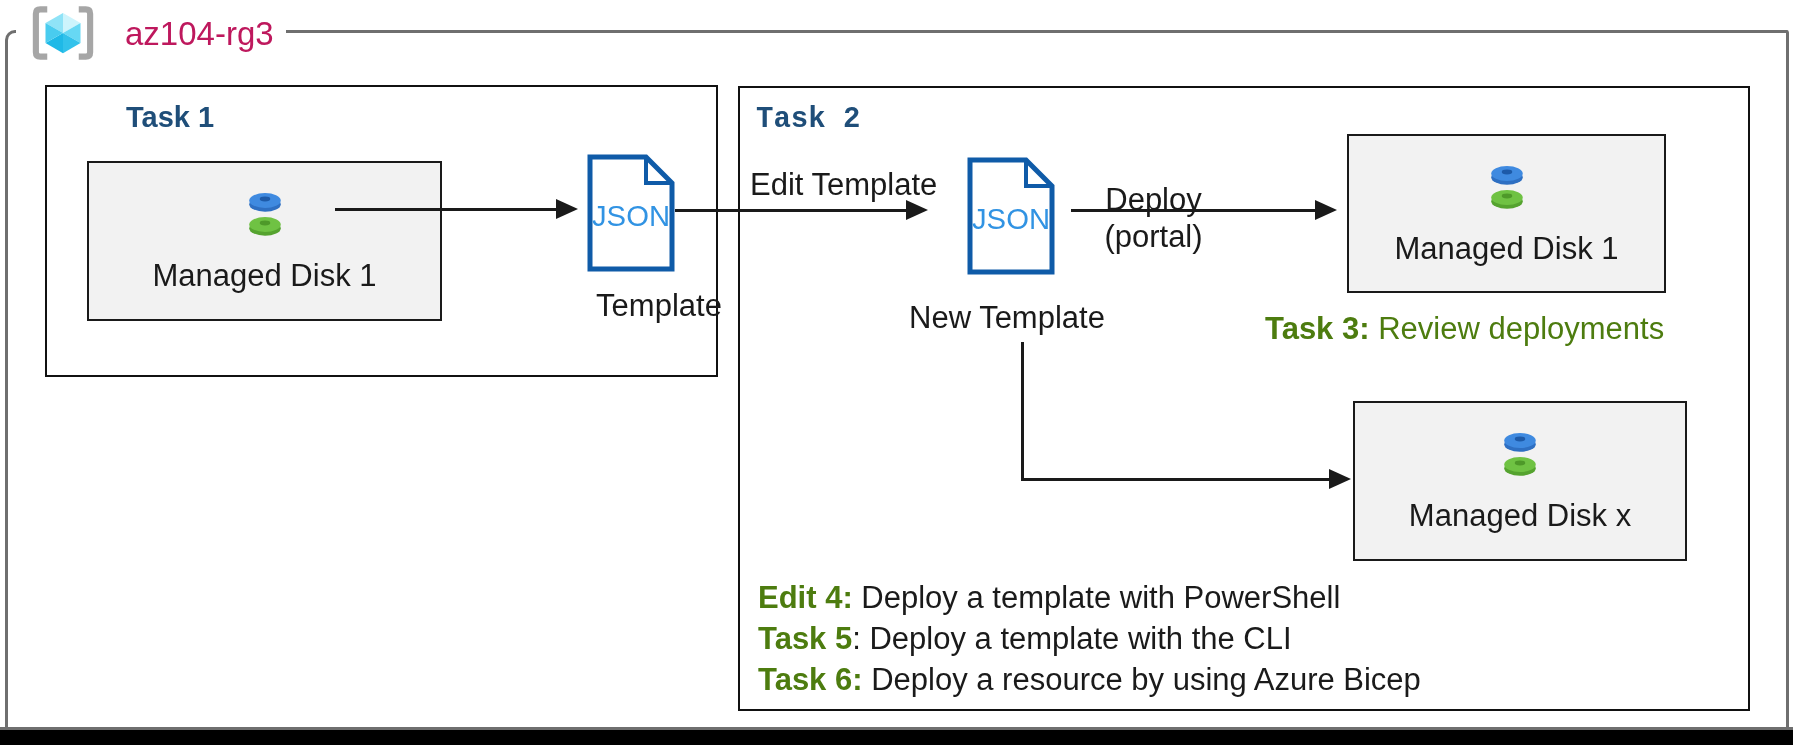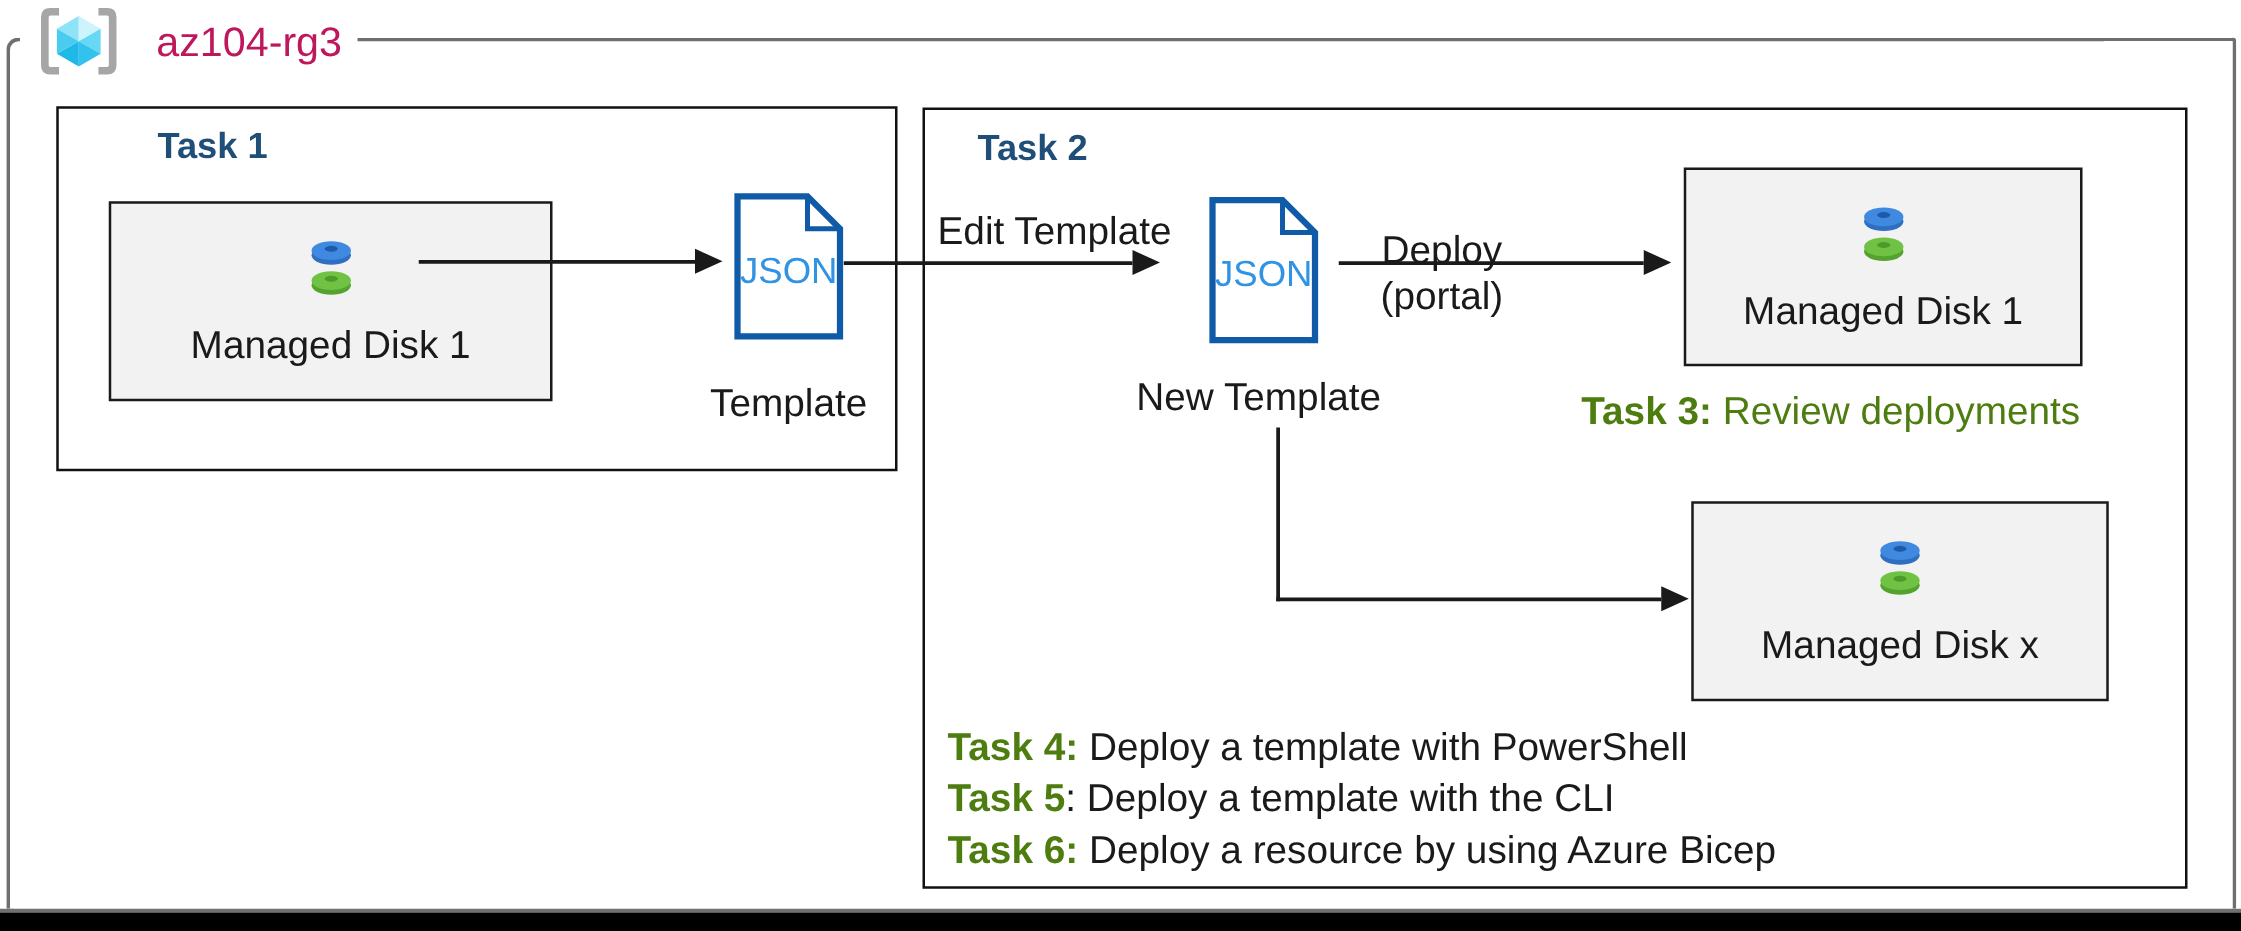--- a/index.html
+++ b/index.html
@@ -35,21 +35,21 @@
   .disk-box .disk-label{font-size:31px;color:#1a1a1a;white-space:nowrap;}
   #disk-box-t1{left:87px;top:161px;width:355px;height:160px;}
   #disk-box-md1{left:1347px;top:134px;width:319px;height:159px;}
   #disk-box-mdx{left:1353px;top:401px;width:334px;height:160px;}
 
   
   .json-file{position:absolute;width:90px;height:120px;}
   #json-file-1{left:586px;top:153px;}
   #json-file-2{left:966px;top:156px;}
   .json-caption{position:absolute;font-size:31px;color:#1a1a1a;text-align:center;white-space:nowrap;}
-  #caption-template{left:540px;top:288px;width:182px;margin-top:17px;}
+  #caption-template{left:568px;top:288px;width:182px;}
   #caption-new-template{left:888px;top:300px;width:238px;}
 
   
   .conn-label{position:absolute;font-size:31px;color:#1a1a1a;white-space:nowrap;}
   #label-edit-template{left:750px;top:167px;}
   #label-deploy{left:1071px;top:181px;width:165px;text-align:center;line-height:37px;}
 
   
   .navy{color:#4d7c0f;}
   .bold{font-weight:bold;}
@@ -107,21 +107,21 @@
   <div class="arrow-head" style="left:556px;top:199px;"></div>
 
   <svg class="json-file" id="json-file-1" viewBox="0 0 90 120">
     <path d="M4,4 L60,4 L86,30 L86,116 L4,116 Z" fill="#ffffff" stroke="#0f5ba8" stroke-width="5"></path>
     <path d="M60,4 L60,30 L86,30" fill="none" stroke="#0f5ba8" stroke-width="4"></path>
     <text x="45" y="73" text-anchor="middle" font-size="29" fill="#3193e3" textLength="78" lengthAdjust="spacingAndGlyphs">JSON</text>
   </svg>
   <div class="json-caption" id="caption-template">Template</div>
 
   <div class="task-box" id="task2-box"></div>
-  <div class="task-title" style="left:782px;top:103px;">Task 2</div>
+  <div class="task-title" style="left:756px;top:103px;font-family:Liberation Mono, monospace;">Task 2</div>
 
   <div class="conn-label" id="label-edit-template">Edit Template</div>
   <div class="hline" style="left:675px;top:209px;width:231px;"></div>
   <div class="arrow-head" style="left:906px;top:200px;"></div>
 
   <svg class="json-file" id="json-file-2" viewBox="0 0 90 120">
     <path d="M4,4 L60,4 L86,30 L86,116 L4,116 Z" fill="#ffffff" stroke="#0f5ba8" stroke-width="5"></path>
     <path d="M60,4 L60,30 L86,30" fill="none" stroke="#0f5ba8" stroke-width="4"></path>
     <text x="45" y="73" text-anchor="middle" font-size="29" fill="#3193e3" textLength="78" lengthAdjust="spacingAndGlyphs">JSON</text>
   </svg>
@@ -161,21 +161,21 @@
       <ellipse cx="32" cy="46" rx="7" ry="3.2" fill="#4e9929"></ellipse>
       <ellipse cx="32" cy="21" rx="21" ry="10" fill="#2e6fc2"></ellipse>
       <ellipse cx="32" cy="16" rx="21" ry="10" fill="#3f8ae0"></ellipse>
       <ellipse cx="32" cy="14" rx="7" ry="3.2" fill="#1d5aa8"></ellipse>
     </svg>
     <div class="disk-label">Managed Disk x</div>
   </div>
 
   <div id="footer-tasks">
     <div class="ft-line">
-      <span class="navy bold">Task 4:</span><span> Deploy a template with PowerShell</span>
+      <span class="navy bold">Edit 4:</span><span> Deploy a template with PowerShell</span>
     </div>
     <div class="ft-line">
       <span class="navy bold">Task 5</span><span>: Deploy a template with the CLI</span>
     </div>
     <div class="ft-line">
       <span class="navy bold">Task 6:</span><span> Deploy a resource by using Azure Bicep</span>
     </div>
   </div>
 
   <div class="bottom-gray-line"></div>

